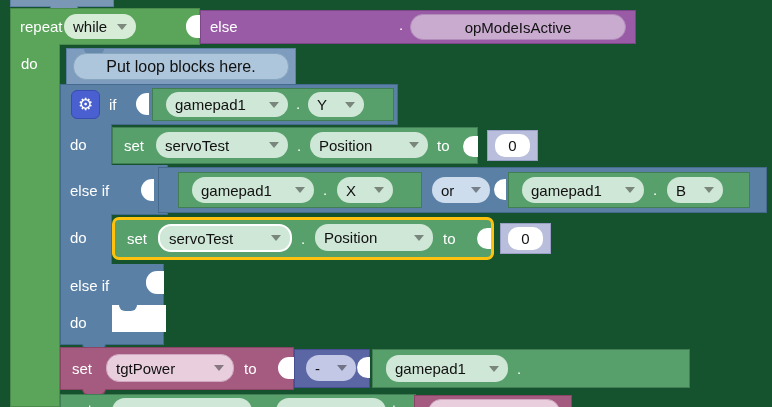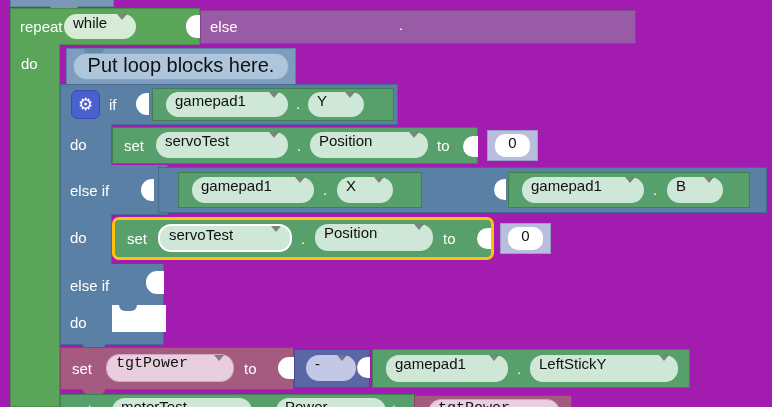--- a/index.html
+++ b/index.html
@@ -1,45 +1,45 @@
 <!DOCTYPE html>
 <html><head>
 <meta charset="utf-8">
 <style>
   html,body{margin:0;padding:0;}
   #canvas{
-    position:relative; width:772px; height:407px; background:#a21caf;
+    position:relative; width:772px; height:407px; background:#14532d;
     overflow:hidden; font-family:"Liberation Sans", sans-serif; font-size:15px;
   }
   .blk{position:absolute; box-sizing:border-box; border:1px solid rgba(0,0,0,0.25);}
   .lbl{position:absolute; color:#fff; white-space:nowrap; line-height:1;}
   .fld{
-    position:absolute; box-sizing:border-box; display:flex; align-items:flex-start;
-    justify-content:space-between; padding:0 9px; border-radius:13px; color:#111;
+    position:absolute; box-sizing:border-box; display:flex; align-items:center;
+    justify-content:space-between; padding:8px 9px; border-radius:13px; color:#111;
     white-space:nowrap;
   }
   .caret{width:0;height:0;border-left:5px solid transparent;border-right:5px solid transparent;
     border-top:6px solid rgba(0,0,0,0.42); margin-left:8px; flex:0 0 auto;}
   .sock{position:absolute; background:#fff; border-radius:11px 0 0 11px;}
   .tab{position:absolute; border-radius:0 0 7px 7px;}
   
   .loop   {background:#5ba55b; border-color:#4a8a4a;}
   .device {background:#58a06b; border-color:#427e54;}
   .logic  {background:#5b80a5; border-color:#456a8e;}
   .comment{background:#7e9cbd; border-color:#5e81a5;}
   .proc   {background:#995ba5; border-color:#7d4689;}
   .vars   {background:#a55b80; border-color:#8a4466;}
   .math   {background:#5b67a5; border-color:#474f92;}
   .numblk {background:#b9bedd; border-color:#989ec6;}
   .f-loop {background:#d6ecd6;}
   .f-dev  {background:#cfe7d6;}
   .f-logic{background:#cedded;}
   .f-com  {background:#aec6db; border:1px solid #86a5be;}
   .f-proc {background:#c9abd0; border:1px solid #b18cba;}
-  .f-vars {background:#e9cede; border:1px solid #cfa8bf;font-family:Liberation Mono, monospace;}
+  .f-vars {background:#e9cede; border:1px solid #cfa8bf;}
   .f-math {background:#c3c8e6;}
   .f-num  {background:#ffffff; justify-content:center;}
   .hl{border:3px solid #fec20e !important; border-radius:7px;}
   .gear{
     position:absolute; width:27px; height:27px; background:#4a5fd0; border:1px solid #3a4cb0;
     border-radius:6px; color:#fff; display:flex; align-items:center; justify-content:center;
     font-size:17px; cursor:pointer;
   }
   .selfld{border:2px solid #ffffff;}
 </style>
@@ -57,24 +57,27 @@
   <span class="fld f-loop" style="left:64px; top:14px; width:72px; height:25px;">
     <span>while</span>
     <span class="caret"></span>
   </span>
   <div class="sock" style="left:186px; top:15px; width:14px; height:23px;"></div>
   <span class="lbl" style="left:21px; top:56px;">do</span>
 
   <div class="blk proc" style="left:200px; top:10px; width:436px; height:34px;"></div>
   <span class="lbl" style="left:210px; top:19px;">else</span>
   <span class="lbl" style="left:399px; top:17px;">.</span>
+  <span class="fld f-proc" style="left:410px; top:14px; width:216px; height:26px; justify-content:center;">
+    <span>opModeIsActive</span>
+  </span>
 
   <div class="blk comment" style="left:66px; top:48px; width:230px; height:37px;"></div>
   <div class="tab" style="left:84px; top:49px; width:20px; height:5px; background:#6789ab;"></div>
-  <span class="fld f-com" style="left:73px; top:53px; width:216px; height:27px; justify-content:center; font-size:20px;">
+  <span class="fld f-com" style="left:73px; top:53px; width:216px; height:27px; justify-content:center; font-size:16px;">
     <span>Put loop blocks here.</span>
   </span>
 
   <div class="blk logic" style="left:60px; top:84px; width:338px; height:41px;"></div>
   <div class="blk logic" style="left:60px; top:124px; width:52px; height:42px; border-top:none;"></div>
   <div class="blk logic" style="left:60px; top:165px; width:108px; height:50px; border-top:none;"></div>
   <div class="blk logic" style="left:60px; top:214px; width:52px; height:51px; border-top:none;"></div>
   <div class="blk logic" style="left:60px; top:264px; width:104px; height:41px; border-top:none;"></div>
   <div class="blk logic" style="left:60px; top:304px; width:104px; height:41px; border-top:none;"></div>
   <div style="position:absolute; left:112px; top:305px; width:54px; height:27px; background:#fff;"></div>
@@ -125,20 +128,24 @@
   <div class="blk device" style="left:178px; top:172px; width:244px; height:36px;"></div>
   <span class="fld f-dev" style="left:192px; top:177px; width:122px; height:26px;">
     <span>gamepad1</span>
     <span class="caret"></span>
   </span>
   <span class="lbl" style="left:323px; top:182px;">.</span>
   <span class="fld f-dev" style="left:337px; top:177px; width:56px; height:26px;">
     <span>X</span>
     <span class="caret"></span>
   </span>
+  <span class="fld f-logic" style="left:432px; top:177px; width:58px; height:26px;">
+    <span>or</span>
+    <span class="caret"></span>
+  </span>
   <div class="sock" style="left:494px; top:179px; width:12px; height:21px;"></div>
   <div class="blk device" style="left:508px; top:172px; width:242px; height:36px;"></div>
   <span class="fld f-dev" style="left:522px; top:177px; width:122px; height:26px;">
     <span>gamepad1</span>
     <span class="caret"></span>
   </span>
   <span class="lbl" style="left:653px; top:182px;">.</span>
   <span class="fld f-dev" style="left:667px; top:177px; width:56px; height:26px;">
     <span>B</span>
     <span class="caret"></span>
@@ -180,24 +187,20 @@
     <span>-</span>
     <span class="caret"></span>
   </span>
   <div class="sock" style="left:357px; top:357px; width:13px; height:21px;"></div>
   <div class="blk device" style="left:372px; top:349px; width:318px; height:39px;"></div>
   <span class="fld f-dev" style="left:386px; top:355px; width:122px; height:27px;">
     <span>gamepad1</span>
     <span class="caret"></span>
   </span>
   <span class="lbl" style="left:517px; top:361px;">.</span>
-  <span class="fld f-dev" style="left:530px; top:355px; width:148px; height:27px;">
-    <span>LeftStickY</span>
-    <span class="caret"></span>
-  </span>
 
   <div class="blk device" style="left:60px; top:394px; width:356px; height:20px;"></div>
   <span class="lbl" style="left:72px; top:402px;">set</span>
   <span class="fld f-dev" style="left:112px; top:398px; width:140px; height:26px;">
     <span>motorTest</span>
 
   </span>
   <span class="lbl" style="left:260px; top:402px;">.</span>
   <span class="fld f-dev" style="left:276px; top:398px; width:110px; height:26px;">
     <span>Power</span>

